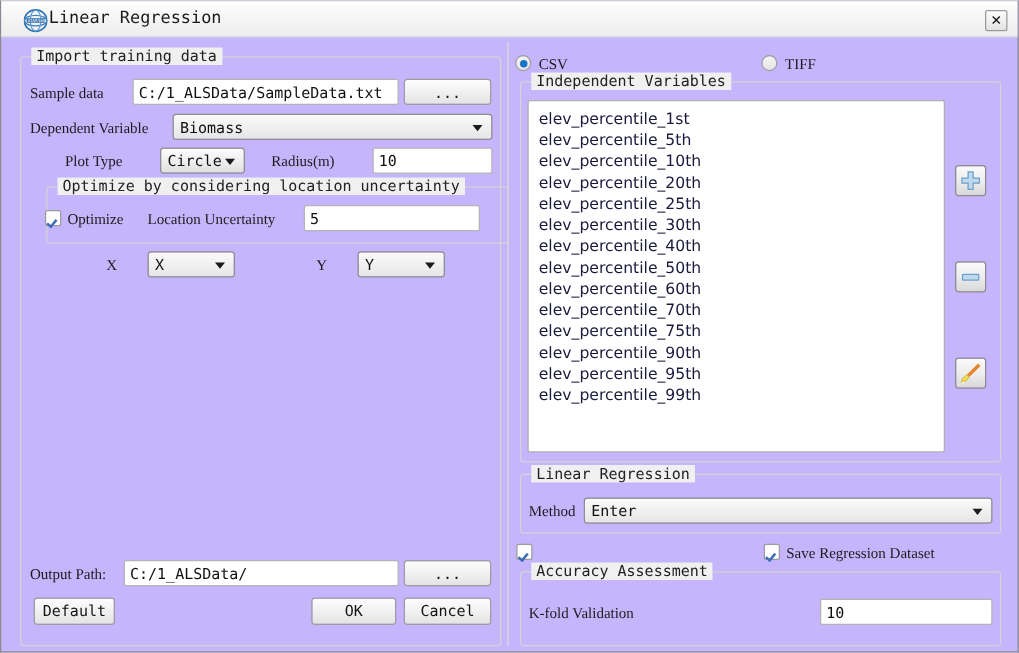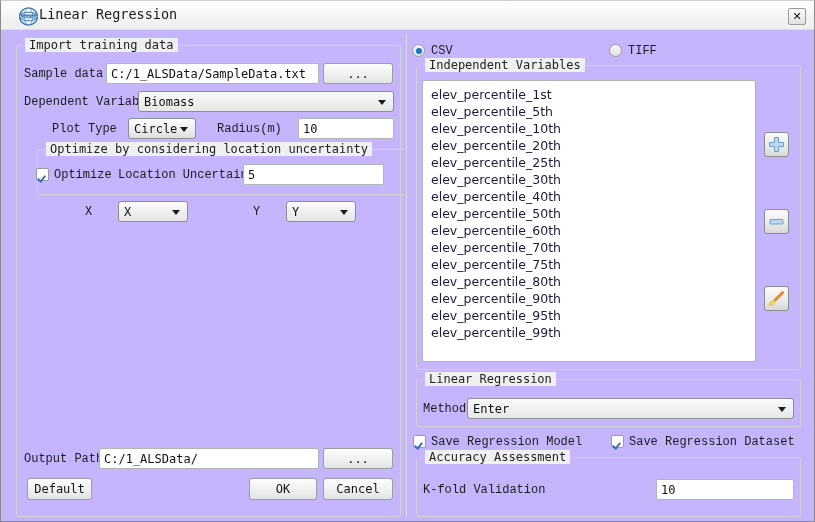--- a/index.html
+++ b/index.html
@@ -63,21 +63,21 @@
     top: -8px; left: 8px;
     background: #f0f0f0;
     padding: 0 4px;
     font-family: "DejaVu Sans Mono", monospace;
     font-size: 12px;
     color: #222;
     white-space: nowrap;
   }
   .lbl {
     position: absolute;
-    font-family: Liberation Mono, monospace;
+    font-family: Liberation Serif, serif;
     font-size: 12px;
     color: #1c1c1c;
     white-space: nowrap;
   }
   
   .tinput {
     position: absolute;
     background: #ffffff;
     border: 1px solid #b4b4b4;
     border-radius: 2px;
@@ -305,21 +305,20 @@
     <div class="item">elev_percentile_5th</div>
     <div class="item">elev_percentile_10th</div>
     <div class="item">elev_percentile_20th</div>
     <div class="item">elev_percentile_25th</div>
     <div class="item">elev_percentile_30th</div>
     <div class="item">elev_percentile_40th</div>
     <div class="item">elev_percentile_50th</div>
     <div class="item">elev_percentile_60th</div>
     <div class="item">elev_percentile_70th</div>
     <div class="item">elev_percentile_75th</div>
-    <div class="item">elev_percentile_80th</div>
     <div class="item">elev_percentile_90th</div>
     <div class="item">elev_percentile_95th</div>
     <div class="item">elev_percentile_99th</div>
   </div>
 
   <div class="iconbtn" style="left:763px; top:131px;">
     <svg viewBox="0 0 23 23" width="23" height="23">
       <path d="M9.5 4.5 h4 v5 h5 v4 h-5 v5 h-4 v-5 h-5 v-4 h5 z" fill="#bcd9f0" stroke="#6f9fc8" stroke-width="1"></path>
     </svg>
   </div>
@@ -339,21 +338,20 @@
   <div class="group" style="left:415px; top:378px; width:385px; height:48px;">
     <div class="legend">Linear Regression</div>
   </div>
   <div class="lbl" style="left:422px; top:401px;">Method</div>
   <div class="combo wide" style="left:466px; top:397px; width:327px; height:21px;">
     <span>Enter</span>
     <span class="arrow"></span>
   </div>
 
   <div class="cbox checked" style="left:412px; top:434px;"></div>
-  <div class="lbl" style="left:430px; top:434px;">Save Regression Model</div>
   <div class="cbox checked" style="left:610px; top:434px;"></div>
   <div class="lbl" style="left:628px; top:434px;">Save Regression Dataset</div>
 
   <div class="group" style="left:415px; top:456px; width:385px; height:60px;">
     <div class="legend">Accuracy Assessment</div>
   </div>
   <div class="lbl" style="left:422px; top:482px;">K-fold Validation</div>
   <div class="tinput" style="left:655px; top:478px; width:138px; height:21px;">10</div>
 
 </div>

